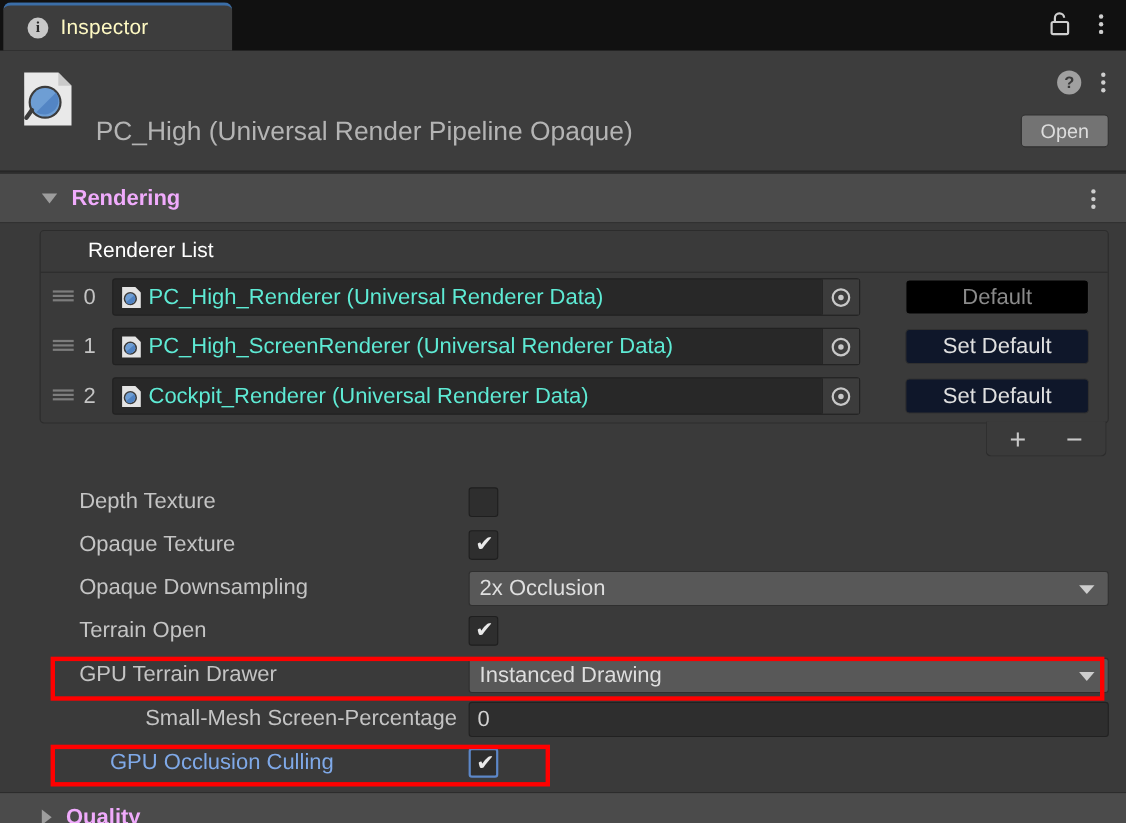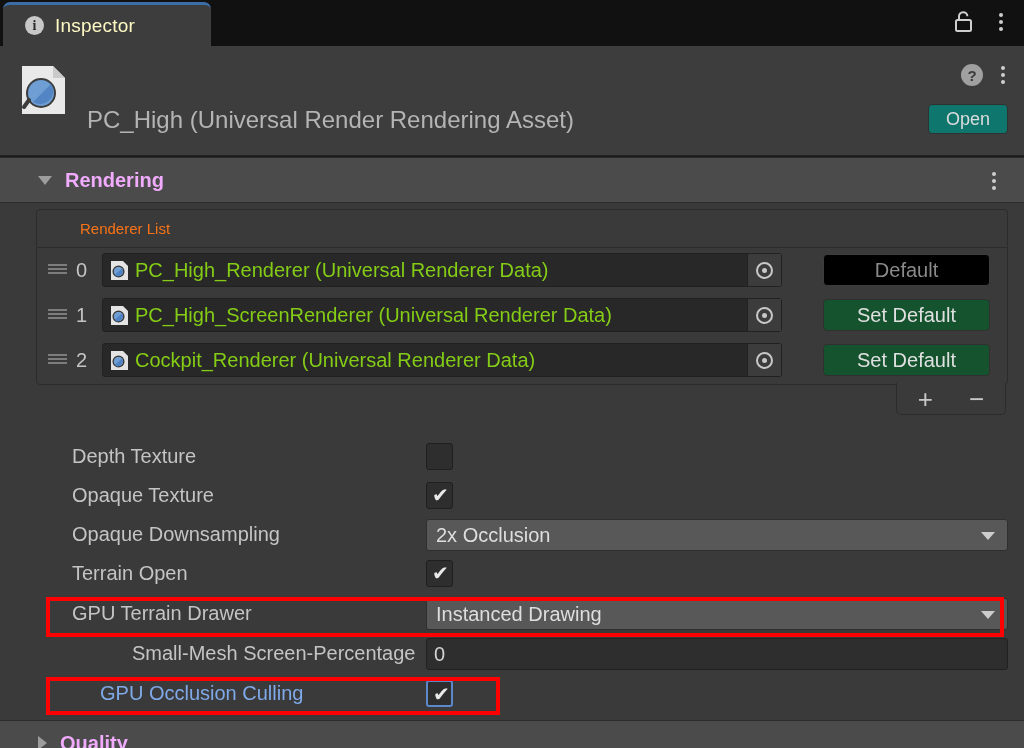--- a/index.html
+++ b/index.html
@@ -65,21 +65,21 @@
   }
   #asset-kebab {
     position: absolute; right: 12px; top: 17px;
     width: 18px; height: 24px;
     display: flex; flex-direction: column; align-items: center;
     justify-content: center; gap: 3px;
   }
   #open-button {
     position: absolute; right: 16px; top: 58px;
     width: 80px; height: 30px;
-    background: #0f766e; border: 1px solid #303030; border-radius: 4px;
+    background: #737373; border: 1px solid #303030; border-radius: 4px;
     color: #dcdcdc; font-size: 18px;
     display: flex; align-items: center; justify-content: center;
   }
 
   
   #body { position: absolute; left: 0; top: 157px; width: 1024px; height: 591px;
           background: #3a3a3a; }
 
   .section-header {
     position: relative; width: 1024px; height: 46px;
@@ -109,21 +109,21 @@
   
   #renderer-list {
     position: absolute; left: 36px; top: 52px;
     width: 972px; height: 176px;
     background: #3a3a3a;
     border: 1px solid #2c2c2c; border-radius: 4px;
   }
   #renderer-list-header {
     height: 38px; border-bottom: 1px solid #2c2c2c;
     display: flex; align-items: center; padding-left: 43px;
-    color: #f97316; font-size: 15px;
+    color: #ffffff; font-size: 19px;
   }
   .rlist-row {
     position: relative; height: 45px;
     display: flex; align-items: center;
   }
   .drag-handle {
     position: absolute; left: 11px; top: 16px;
     width: 19px; height: 10px;
     display: flex; flex-direction: column; justify-content: space-between;
   }
@@ -136,41 +136,41 @@
     position: absolute; left: 65px; top: 5px;
     width: 680px; height: 34px;
     background: #282828; border: 1px solid #212121; border-radius: 3px;
     display: flex; align-items: center;
   }
   .obj-thumb {
     margin-left: 7px; margin-right: 6px;
     width: 19px; height: 21px; flex: none;
   }
   .obj-text {
-    color: #84cc16; font-size: 20px; white-space: nowrap; overflow: hidden;
+    color: #5eead4; font-size: 20px; white-space: nowrap; overflow: hidden;
   }
   .obj-picker {
     position: absolute; right: 0; top: 0; width: 34px; height: 32px;
     background: #3c3c3c;
     border-left: 1px solid #212121;
     display: flex; align-items: center; justify-content: center;
   }
   .picker-ring {
     width: 17px; height: 17px; border-radius: 50%;
     border: 2px solid #c8c8c8;
     display: flex; align-items: center; justify-content: center;
   }
   .picker-dot { width: 5px; height: 5px; border-radius: 50%; background: #c8c8c8; }
   .default-btn {
     position: absolute; right: 17px; top: 6px;
     width: 167px; height: 32px;
     border-radius: 4px; font-size: 20px;
     display: flex; align-items: center; justify-content: center;
   }
-  .btn-enabled { background: #14532d; border: 1px solid #303030; color: #e0e0e0; text-align: right; }
+  .btn-enabled { background: #0f172a; border: 1px solid #303030; color: #e0e0e0; text-align: right; }
   .btn-disabled { background: #000000; border: 1px solid #3d3d3d; color: #8a8a8a; }
 
   #list-footer {
     position: absolute; right: 1px; bottom: -31px;
     width: 110px; height: 32px;
     background: #3a3a3a;
     border: 1px solid #2c2c2c; border-top: none;
     border-radius: 0 0 5px 5px;
     display: flex; align-items: center; justify-content: center; gap: 36px;
   }
@@ -254,21 +254,21 @@
   <div id="asset-icon">
     <svg width="56" height="56" viewBox="0 0 56 56">
       <path d="M7 4 H38 L50 16 V52 H7 Z" fill="#e9e9e9"></path>
       <path d="M38 4 L50 16 H38 Z" fill="#cacaca"></path>
       <circle cx="26" cy="31" r="13" fill="none" stroke="#3c3c3c" stroke-width="4"></circle>
       <path d="M26 18 A13 13 0 0 1 26 44 A13 13 0 0 1 26 18" fill="#6e9ed4"></path>
       <path d="M18 40 A13 13 0 0 0 36 22 Z" fill="#5385c4"></path>
       <path d="M14 38 L9 45" stroke="#3c3c3c" stroke-width="4" stroke-linecap="round"></path>
     </svg>
   </div>
-  <div id="asset-title">PC_High (Universal Render Rendering Asset)</div>
+  <div id="asset-title">PC_High (Universal Render Pipeline Opaque)</div>
 
   <div id="help-icon">
     <span>?</span>
   </div>
   <div id="asset-kebab">
     <span class="kdot"></span>
     <span class="kdot"></span>
     <span class="kdot"></span>
   </div>
   <div id="open-button">Open</div>

